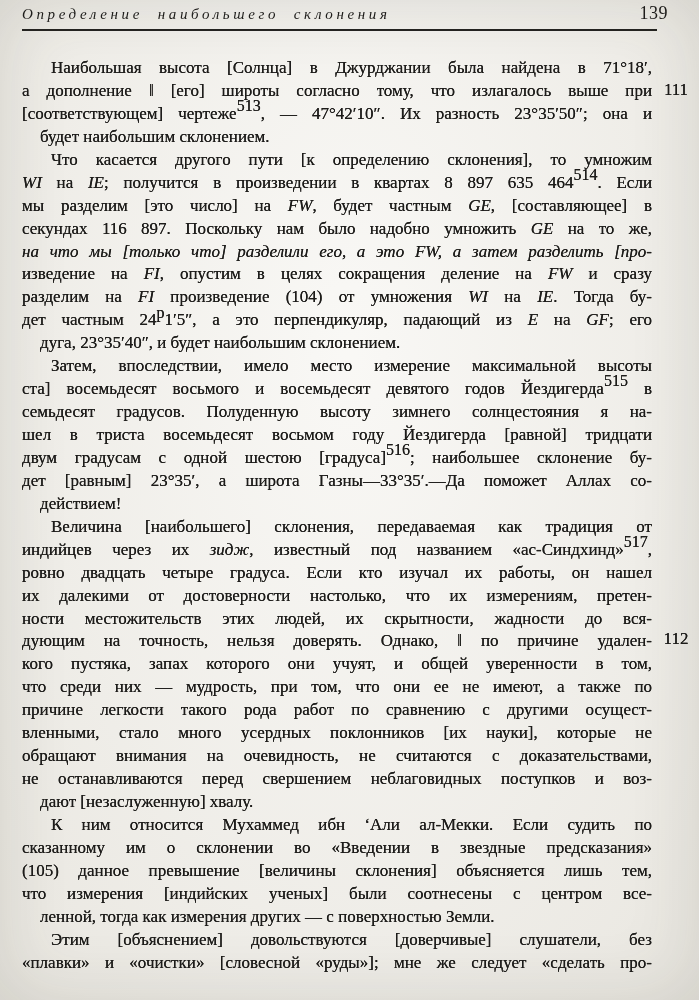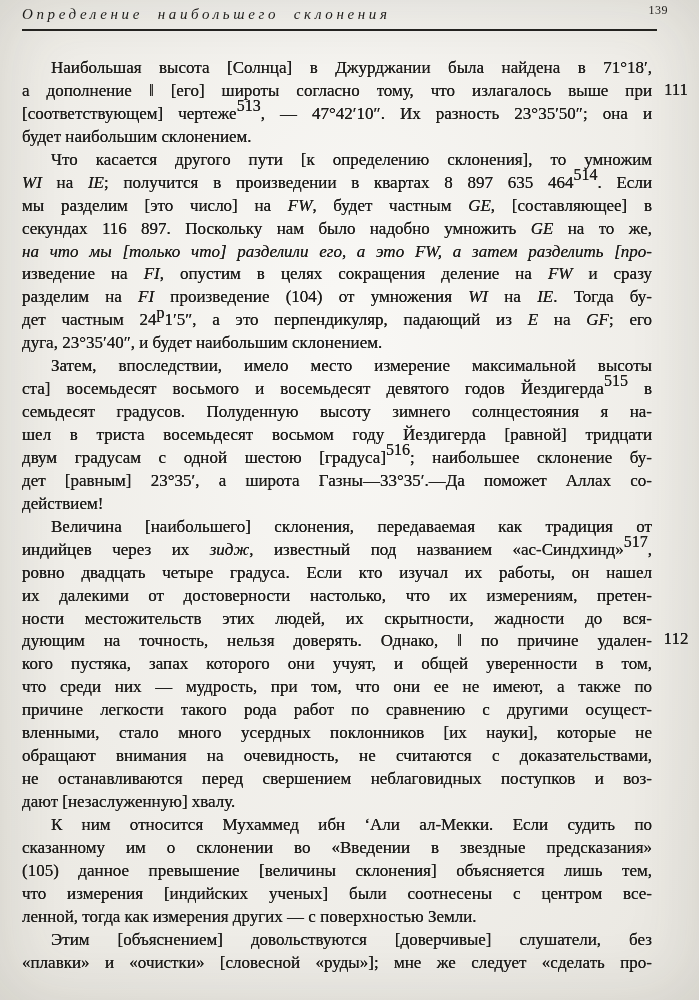--- a/index.html
+++ b/index.html
@@ -18,21 +18,21 @@
   .running-head {
     position: absolute; top: 6px; left: 22px; width: 630px; height: 22px;
     font-style: italic;
     font-size: 15px;
     letter-spacing: 0.24em;
     word-spacing: 0.5em;
     white-space: nowrap;
   }
   .page-num {
     position: absolute; top: 3px; right: 31px;
-    font-size: 12px;
+    font-size: 18px;
     letter-spacing: 0.5px;
   }
   .head-rule {
     position: absolute; top: 29px; left: 22px; width: 635px; height: 2px;
     background: #242320;
   }
   .text-block {
     position: absolute; top: 57px; left: 22px; width: 630px;
     font-size: 17px;
     text-shadow: 0 0 0.35px currentColor;
@@ -40,21 +40,21 @@
   .para { margin: 0; }
   .line {
     display: block;
     height: 22.95px;
     line-height: 22.95px;
     text-align: justify;
     text-align-last: justify;
     white-space: normal;
   }
   .line.first { text-indent: 29px; }
-  .line.end { text-align-last: left; }
+  .line.end { text-align-last: left; margin-left: 18px; }
   .it { font-style: italic; }
   sup.fn {
     font-size: 16px;
     line-height: 0;
     position: relative; top: -1px;
     vertical-align: super;
     letter-spacing: 0;
   }
   .margin-note {
     position: absolute; right: 4px; width: 38px;

